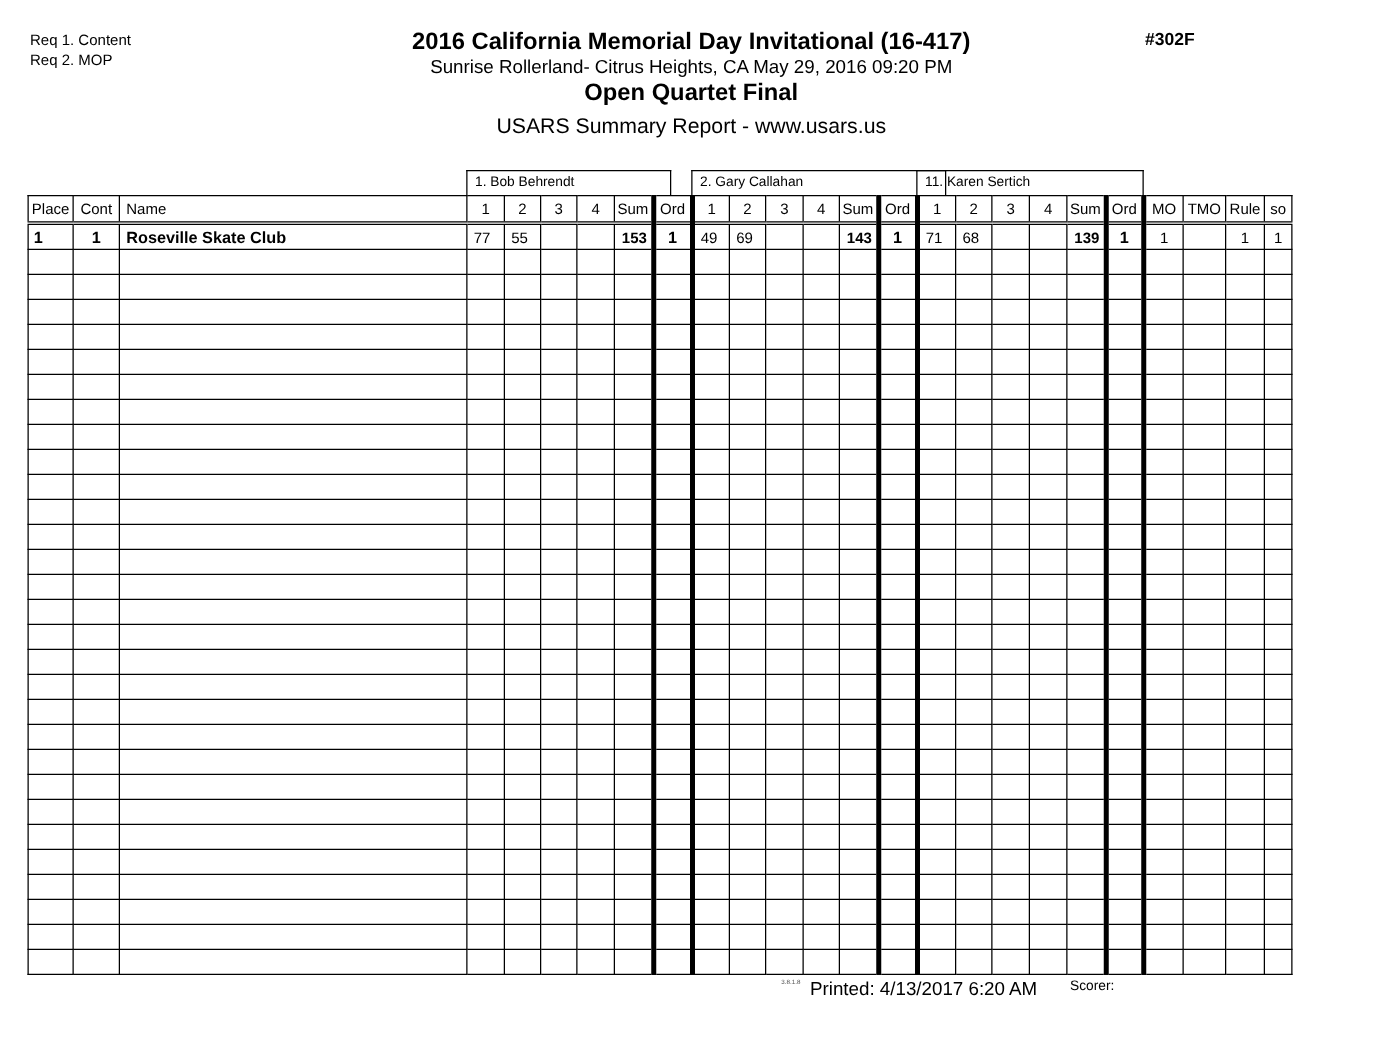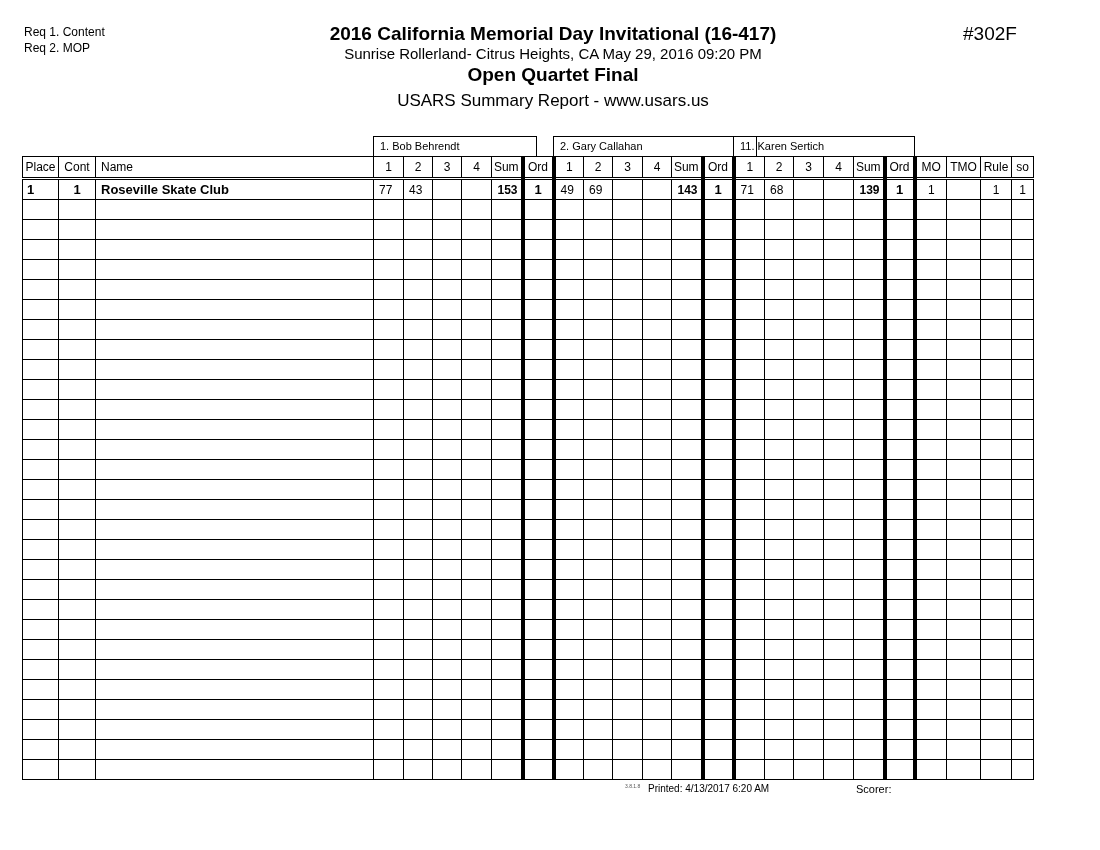--- a/index.html
+++ b/index.html
@@ -4,40 +4,40 @@
 <style>
   html, body { margin:0; padding:0; background:#ffffff; }
   body { width:1100px; height:850px; position:relative; overflow:hidden; font-family:"Liberation Sans", sans-serif; color:#000; }
   .abs { position:absolute; }
   .req { left:24px; font-size:12px; line-height:14px; }
   .title { left:0; width:1106px; text-align:center; }
   .t1 { top:23px; font-size:19px; font-weight:bold; }
   .t2 { top:45px; font-size:15px; }
   .t3 { top:64px; font-size:19px; font-weight:bold; }
   .t4 { top:91px; font-size:17px; }
-  .eventno { left:963px; top:23px; font-size:19px; font-weight:normal; }
+  .eventno { left:916px; top:23px; font-size:14px; font-weight:bold; }
 
   
   .judge { top:136px; height:20px; border:1px solid #000; border-bottom:none; box-sizing:border-box; font-size:11px; line-height:14px; padding-left:6px; padding-top:2px; }
 
   
   .grid { left:22px; top:156px; }
   table { border-collapse:collapse; table-layout:fixed; }
   td { border:1px solid #000; padding:0; height:19px; font-size:12px; overflow:hidden; white-space:nowrap; }
   tr.hdr td { height:20px; font-size:12px; text-align:center; border-bottom:3px double #000; }
   tr.hdr td.name-h { text-align:left; padding-left:5px; }
   td.c { text-align:center; }
   td.r { text-align:right; padding-right:3px;font-weight:bold; }
   td.l { text-align:left; padding-left:5px; }
   td.b { font-weight:bold; font-size:13px; }
   td.place { text-align:left; padding-left:4px; }
   td.thickL { border-left:4px solid #000; }
 
   .footer-ver { left:625px; top:783px; font-size:5px; color:#555; }
-  .footer-printed { left:648px; top:783px; font-size:10px; }
+  .footer-printed { left:648px; top:783px; font-size:15px; }
   .footer-scorer { left:856px; top:783px; font-size:11px; }
 </style>
 </head>
 <body>
 
 <div class="abs req" style="top:25px;">Req 1. Content</div>
 <div class="abs req" style="top:41px;">Req 2. MOP</div>
 
 <div class="abs title t1" style="width:1106px;">2016 California Memorial Day Invitational (16-417)</div>
 <div class="abs title t2">Sunrise Rollerland- Citrus Heights, CA  May 29, 2016  09:20 PM</div>
@@ -110,21 +110,21 @@
         <td>Rule</td>
         <td>so</td>
       </tr>
 
       <tr>
         <td class="b place">1</td>
         <td class="b c">1</td>
         <td class="b l">Roseville Skate Club</td>
 
         <td class="l">77</td>
-        <td class="l">43</td>
+        <td class="l">55</td>
         <td class="l"></td>
         <td class="l"></td>
         <td class="r">153</td>
         <td class="b c thickL">1</td>
 
         <td class="l thickL">49</td>
         <td class="l">69</td>
         <td class="l"></td>
         <td class="l"></td>
         <td class="r">143</td>

